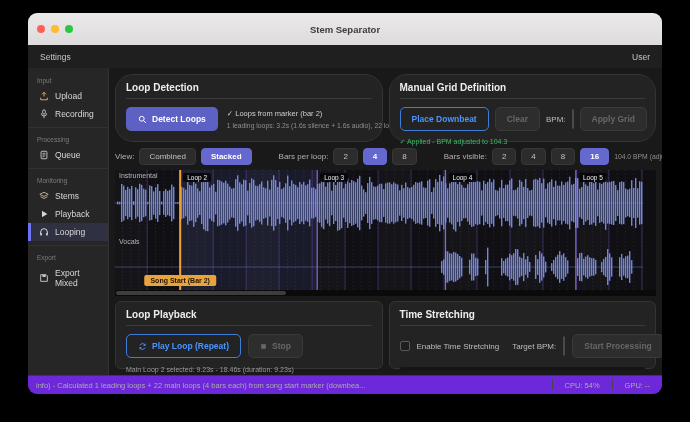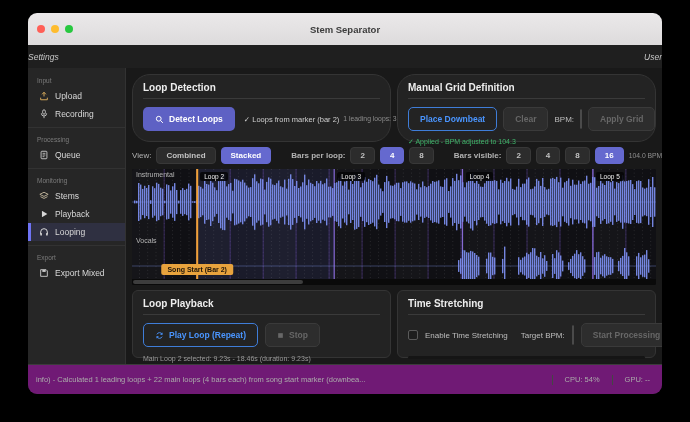--- a/index.html
+++ b/index.html
@@ -11,26 +11,26 @@
     box-shadow:0 18px 50px rgba(0,0,0,.9); display:flex; flex-direction:column; }
 
   
   .titlebar { height:32px; background:linear-gradient(#ebe9ea,#dddbdc); display:flex; align-items:center; position:relative; flex:0 0 auto; }
   .lights { display:flex; gap:6px; margin-left:9px; }
   .light { width:8px; height:8px; border-radius:50%; }
   .light.r{background:#ff5f57}.light.y{background:#febc2e}.light.g{background:#28c840}
   .title { position:absolute; left:0; right:0; text-align:center; font-size:9.5px; font-weight:bold; color:#3c3c3c; }
 
   
-  .menubar { height:23px; background:#1f1f1f; display:flex; align-items:center; justify-content:space-between; padding:0 0; flex:0 0 auto;font-style:italic; }
+  .menubar { height:23px; background:#1f1f1f; display:flex; align-items:center; justify-content:space-between; padding:0 12px; flex:0 0 auto; }
   .menubar span { font-size:8.5px; color:#c6c6c6; }
 
   
   .app-body { flex:1; display:flex; min-height:0; }
-  .sidebar { width:98px; background:#262626; border-right:1px solid #323232; padding-top:4px; overflow:hidden; }
+  .sidebar { width:81px; background:#262626; border-right:1px solid #323232; padding-top:4px; overflow:hidden; }
   .side-section { border-bottom:1px solid rgba(255,255,255,.06); padding-bottom:4px; margin-bottom:3px; }
   .side-section:last-child { border-bottom:none; }
   .side-header { font-size:6.5px; color:#7c7c7c; padding:5px 9px 3px; }
   .side-item { display:flex; align-items:center; gap:6px; padding:4px 9px 4px 8px; font-size:8.5px; color:#d8d8d8; border-left:3px solid transparent; cursor:default; }
   .side-item svg { flex:0 0 auto; }
   .side-item.active { background:rgba(110,115,245,.13); border-left:3px solid #6e73f5; }
 
   .main { flex:1; background:#191919; padding:6px; display:flex; flex-direction:column; gap:5px; min-width:0; }
 
   
@@ -39,52 +39,52 @@
   .panel h3 { font-size:10px; font-weight:bold; color:#ededed; padding-bottom:5px; border-bottom:1px solid #3a3a3a; margin-bottom:8px; }
   .panel .content { display:flex; align-items:center; gap:9px; }
   .row1 .panel { height:68px;border-radius:18px; }
   .row4 .panel { height:68px; }
 
   .btn { border-radius:5px; font-size:8.5px; font-weight:bold; display:inline-flex; align-items:center; gap:5px; padding:6px 11px; cursor:pointer; border:1px solid transparent; white-space:nowrap; }
   .btn.primary { background:#5e61c4; color:#fff; }
   .btn.outline { background:transparent; border:1px solid #3f7dd8; color:#4a95ff; }
   .btn.disabled { background:#2d2d2d; border:1px solid #3a3a3a; color:#676767; }
 
-  .status-lines { display:flex; gap:4px; min-width:0; }
+  .status-lines { display:flex; flex-direction:column; gap:4px; min-width:0; }
   .status-lines .l1 { font-size:7.5px; color:#cfcfcf; white-space:nowrap; }
   .status-lines .l2 { font-size:6.8px; color:#8e8e8e; white-space:nowrap; }
 
   .field-label { font-size:8px; color:#bdbdbd; white-space:nowrap; }
   .select { display:flex; align-items:stretch; background:#262626; border:1px solid #4a4a4a; border-radius:4px; overflow:hidden; height:20px; }
   .select .val { font-size:8.5px; font-weight:bold; color:#e6e6e6; padding:0 8px; display:flex; align-items:center; }
   .green-status { margin-top:7px; font-size:7px; color:#3fb56a; white-space:nowrap; }
 
   
   .controls { display:flex; align-items:center; gap:5px; height:20px; }
   .ctl-label { font-size:8px; color:#b3b3b3; white-space:nowrap; }
-  .ctl-label.gap { margin-left:15px;font-weight:bold; }
-  .btn.small { padding:3px 9px; font-size:8px; font-weight:bold; background:#2c2c2c; color:#c2c2c2; border:1px solid #383838; border-radius:4px; }
+  .ctl-label.gap { margin-left:22px; }
+  .btn.small { padding:3px 9px; font-size:8px; font-weight:normal; background:#2c2c2c; color:#c2c2c2; border:1px solid #383838; border-radius:4px; }
   .btn.small.active { background:#6569cf; border-color:#6569cf; color:#fff; font-weight:bold; }
   .summary { margin-left:auto; font-size:6.8px; color:#8f8f8f; white-space:nowrap; }
 
   
   .waveform { position:relative; height:138px; background:#0f0f12; border-radius:2px; overflow:hidden; }
   .waveform svg { position:absolute; left:0; top:0; }
   .track-label { position:absolute; left:4px; font-size:7px; color:#b5b5b5; z-index:3; }
   .loop-chip { position:absolute; top:3px; background:rgba(5,5,8,.9); color:#f0f0f0; font-size:6.5px; padding:1px 4px; border-radius:2px; z-index:3; white-space:nowrap; }
   .song-start-chip { position:absolute; bottom:10px; transform:translateX(-50%); background:#e8a33d; color:#20160a; font-size:7px; font-weight:bold; padding:2px 6px; border-radius:2px; z-index:4; white-space:nowrap; }
   .hscroll { position:absolute; left:0; right:0; bottom:0; height:6px; background:#0a0a0a; z-index:2; }
   .hscroll .thumb { position:absolute; left:1px; top:1px; width:170px; height:4px; background:#3d3d3d; border-radius:2px; }
 
   .play-status { margin-top:8px; font-size:7px; color:#9a9a9a; white-space:nowrap; }
   .checkbox { width:10px; height:10px; border:1px solid #5a5a5a; border-radius:2px; background:#1e1e1e; flex:0 0 auto; }
   .progress { margin-top:9px; height:3px; background:#151515; border-radius:2px; }
 
   
-  .statusbar { height:30px; background:#701a75; border-top:1px solid #3c3c3c; display:flex; align-items:center; flex:0 0 auto; }
+  .statusbar { height:19px; background:#6d28d9; border-top:1px solid #3c3c3c; display:flex; align-items:center; flex:0 0 auto; }
   .sb-msg { flex:1; font-size:7.5px; color:#ababab; padding:0 8px; white-space:nowrap; overflow:hidden; }
   .sb-item { font-size:7.5px; color:#ababab; padding:0 12px; border-left:1px solid #454545; height:10px; display:flex; align-items:center; white-space:nowrap; }
   .icn { display:inline-flex; }
 </style>
 </head>
 <body>
 
 <div class="stage">
   <div class="window">
 

